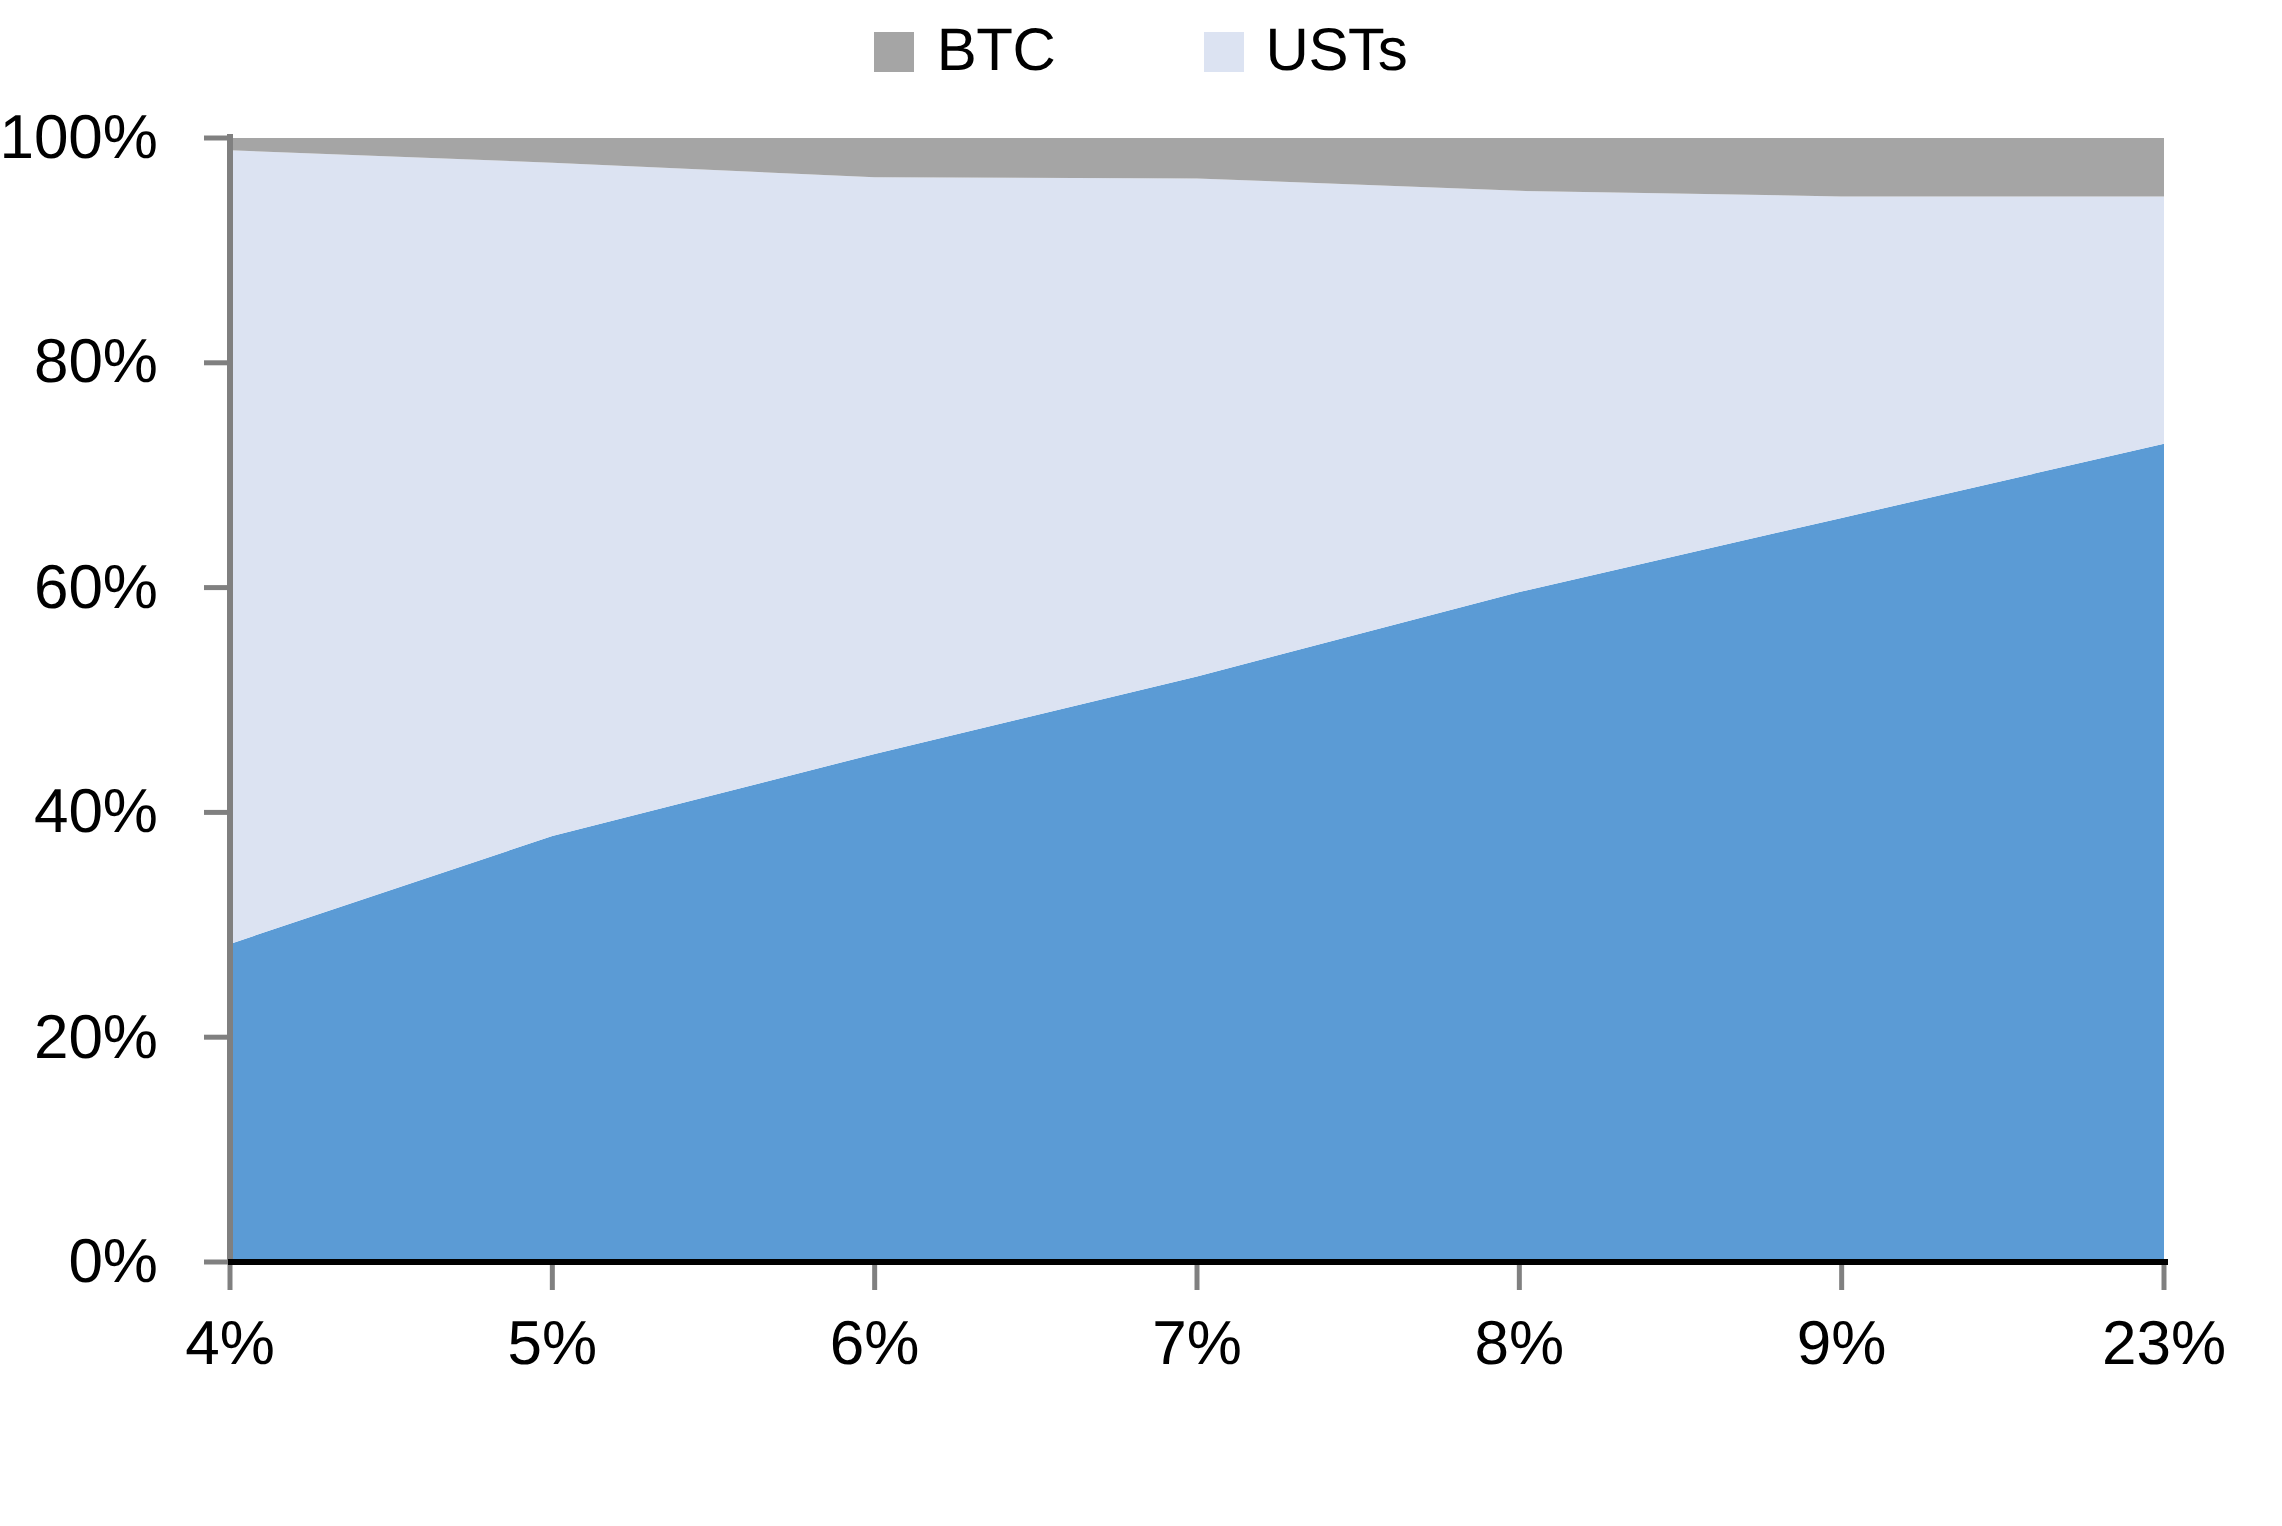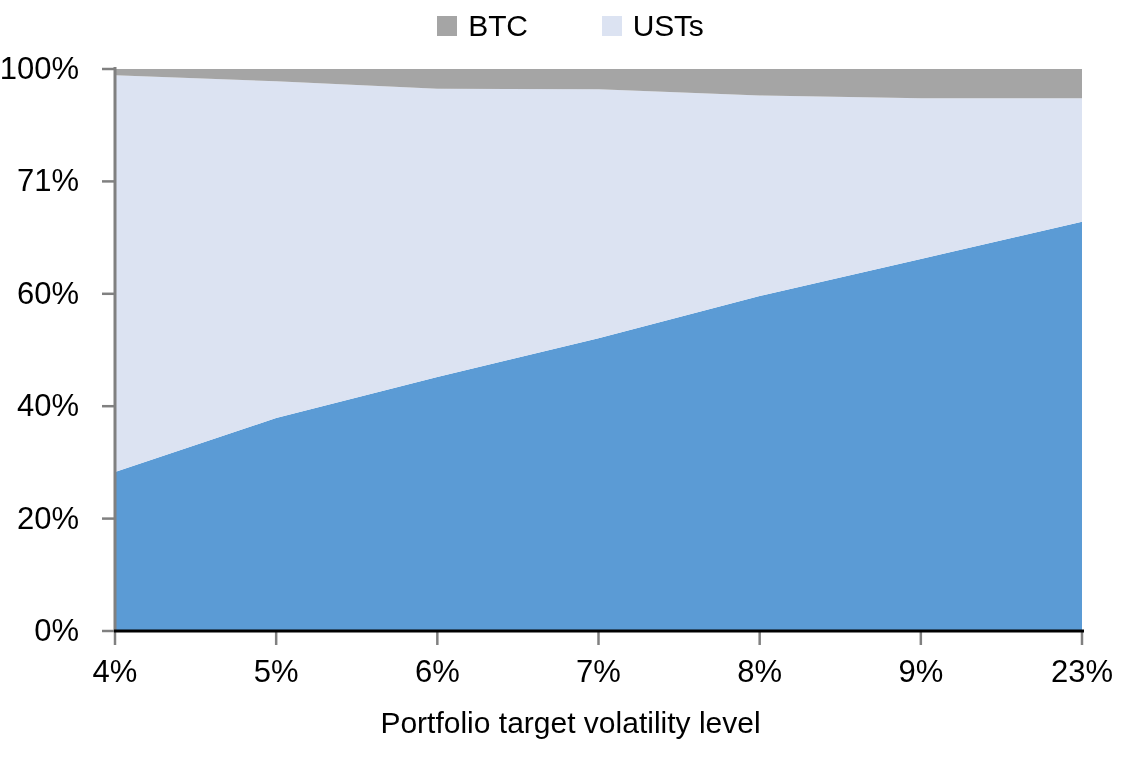--- a/index.html
+++ b/index.html
@@ -134,32 +134,31 @@
           <line x1="759.6666666666666" x2="759.6666666666666" y1="631" y2="645" stroke="#808080" stroke-width="2.5"></line>
           <line x1="920.8333333333334" x2="920.8333333333334" y1="631" y2="645" stroke="#808080" stroke-width="2.5"></line>
           <line x1="1082" x2="1082" y1="631" y2="645" stroke="#808080" stroke-width="2.5"></line>
         </g>
       <line id="yaxis-line" stroke="#808080" stroke-width="3" x1="115" y1="67" x2="115" y2="631"></line>
       <line id="xaxis-line" stroke="#000000" stroke-width="3" x1="114" y1="631" x2="1084" y2="631"></line>
     </svg>
 
     <div id="yticks">
         <div class="ytick" style="top: 53px;">100%</div>
-        <div class="ytick" style="top: 165.4px;">71%</div>
+        <div class="ytick" style="top: 165.4px;">80%</div>
         <div class="ytick" style="top: 277.8px;">60%</div>
         <div class="ytick" style="top: 390px;">40%</div>
         <div class="ytick" style="top: 502.6px;">20%</div>
         <div class="ytick" style="top: 615px;">0%</div>
       </div>
 
     <div id="xticks">
         <div class="xtick" style="left: 115px; top: 656px;">4%</div>
         <div class="xtick" style="left: 276.167px; top: 656px;">5%</div>
         <div class="xtick" style="left: 437.333px; top: 656px;">6%</div>
         <div class="xtick" style="left: 598.5px; top: 656px;">7%</div>
         <div class="xtick" style="left: 759.667px; top: 656px;">8%</div>
         <div class="xtick" style="left: 920.833px; top: 656px;">9%</div>
         <div class="xtick" style="left: 1082px; top: 656px;">23%</div>
       </div>
   </div>
 
-  <div class="xaxis-title">Portfolio target volatility level</div>
 </div>
 
 </body></html>

